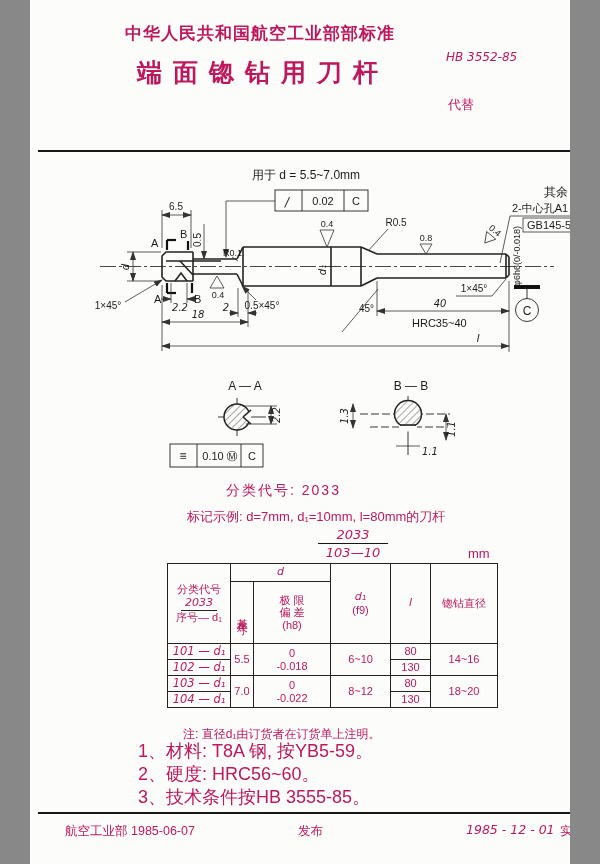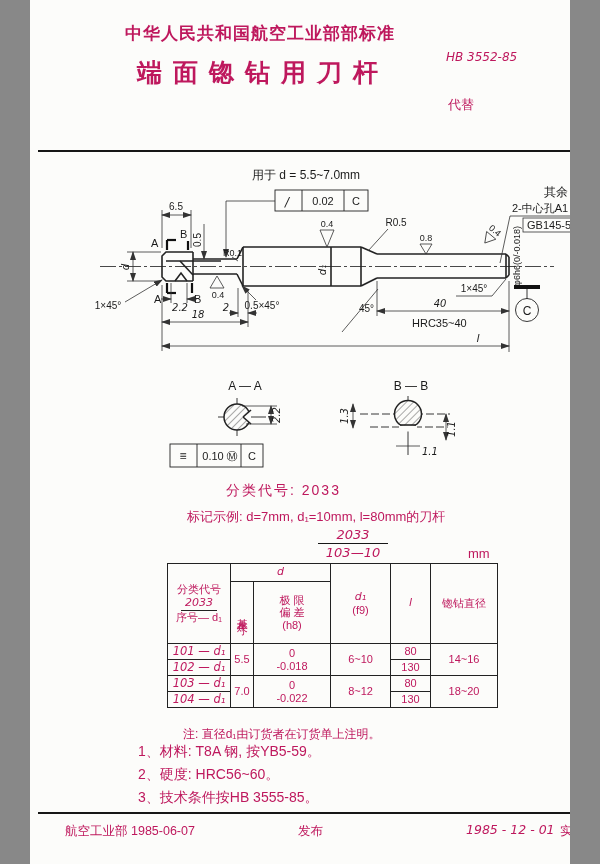--- a/index.html
+++ b/index.html
@@ -22,21 +22,21 @@
   table.spec{border-collapse:collapse;table-layout:fixed;}
   table.spec th,table.spec td{border:1.4px solid #222;padding:0;text-align:center;
         font-size:11px;font-weight:normal;vertical-align:middle;line-height:1.15;}
   table.spec .code{font-style:italic;font-family:"DejaVu Sans",sans-serif;font-size:11.5px;}
   table.spec .vert{writing-mode:vertical-rl;text-orientation:upright;letter-spacing:2px;
         margin:0 auto;font-size:11px;}
   .c1h{line-height:1.3;}
   .c1h .fr-top{border-bottom:1.2px solid #222;display:inline-block;padding:0 4px 1px;}
   .dev2{line-height:1.2;}
   .tnote{font-size:12px;}
-  .notes{font-size:14px;line-height:23px;}
+  .notes{font-size:18px;line-height:23px;}
   .footer{font-size:12.5px;}
   svg text{fill:#1b1b1b;font-family:"Liberation Sans",sans-serif;}
   svg .ol{stroke:#222;stroke-width:1.6;fill:none;}
   svg .th{stroke:#222;stroke-width:0.9;fill:none;}
   svg .dim{stroke:#333;stroke-width:0.8;fill:none;}
   svg .tick{stroke:#111;stroke-width:2.2;fill:none;}
   svg .cl{stroke:#333;stroke-width:0.9;stroke-dasharray:16 3 3 3;fill:none;}
   svg .t10{font-size:10px;}  svg .t11{font-size:11px;}  svg .t12{font-size:12px;}
   svg .t9{font-size:9px;}
 </style>

